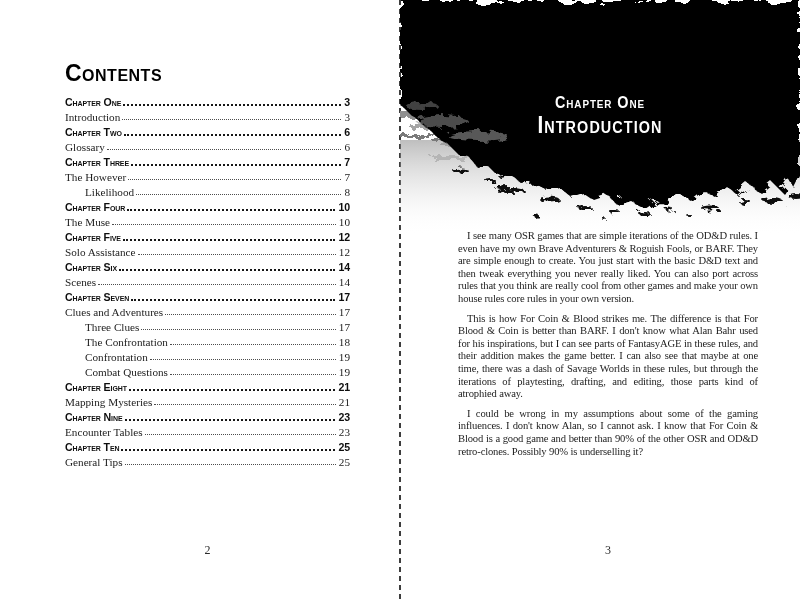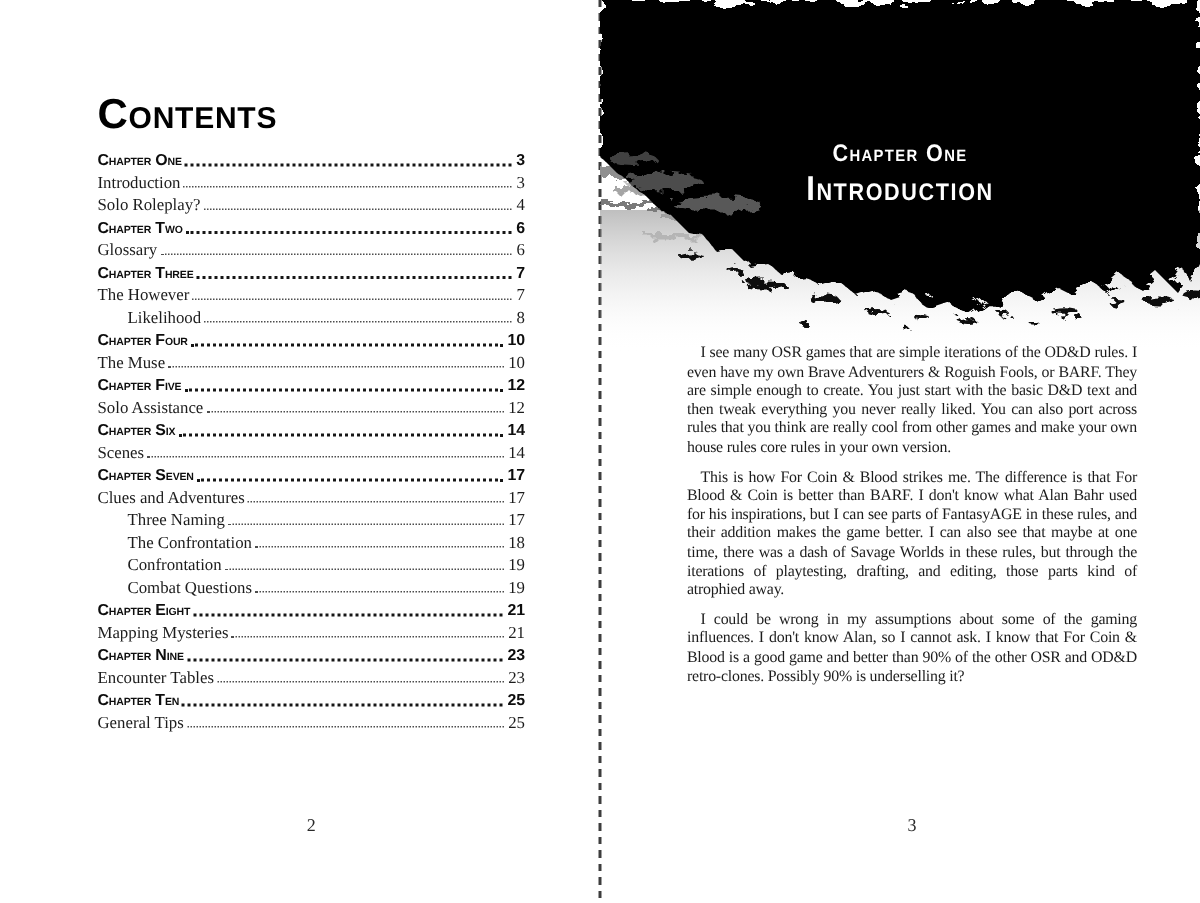--- a/index.html
+++ b/index.html
@@ -11,21 +11,21 @@
   }
   
   .divider {
     position:absolute; left:399px; top:0; width:2px; height:602px;
     background:repeating-linear-gradient(180deg,#3d3d3d 0 5px,transparent 5px 9px);
     z-index:1;
   }
   
   .toc { position:absolute; left:65px; top:60px; width:285px; z-index:1; }
   .toc-title {
-    font-family:"Liberation Sans", sans-serif; font-weight:800; font-size:28px;
+    font-family:"Liberation Sans", sans-serif; font-weight:800; font-size:23px;
     font-variant:small-caps; letter-spacing:.5px; color:#000; margin-bottom:6px;
   }
   .toc-row { display:flex; align-items:flex-end; height:15px; }
   .toc-row .t { white-space:nowrap; font-size:11.2px; color:#1c1c1c; }
   .toc-row .leader { flex:1; margin:0 3px 3px 2px; border-bottom:1.6px dotted #4d4d4d; }
   .toc-row .p { white-space:nowrap; font-size:11.2px; color:#1c1c1c; }
   .toc-row.ch .t, .toc-row.ch .p {
     font-family:"Liberation Sans", sans-serif; font-weight:700; font-size:10.6px;
     font-variant:small-caps; letter-spacing:-.1px; color:#0d0d0d;
   }
@@ -72,25 +72,20 @@
     <div class="toc-row ch">
         <span class="t">Chapter One</span>
         <span class="leader"></span>
         <span class="p">3</span>
       </div>
     <div class="toc-row">
         <span class="t">Introduction</span>
         <span class="leader"></span>
         <span class="p">3</span>
       </div>
-    <div class="toc-row">
-        <span class="t">Solo Roleplay?</span>
-        <span class="leader"></span>
-        <span class="p">4</span>
-      </div>
     <div class="toc-row ch">
         <span class="t">Chapter Two</span>
         <span class="leader"></span>
         <span class="p">6</span>
       </div>
     <div class="toc-row">
         <span class="t">Glossary</span>
         <span class="leader"></span>
         <span class="p">6</span>
       </div>
@@ -143,21 +138,21 @@
         <span class="t">Chapter Seven</span>
         <span class="leader"></span>
         <span class="p">17</span>
       </div>
     <div class="toc-row">
         <span class="t">Clues and Adventures</span>
         <span class="leader"></span>
         <span class="p">17</span>
       </div>
     <div class="toc-row sub">
-        <span class="t">Three Naming</span>
+        <span class="t">Three Clues</span>
         <span class="leader"></span>
         <span class="p">17</span>
       </div>
     <div class="toc-row sub">
         <span class="t">The Confrontation</span>
         <span class="leader"></span>
         <span class="p">18</span>
       </div>
     <div class="toc-row sub">
         <span class="t">Confrontation</span>

